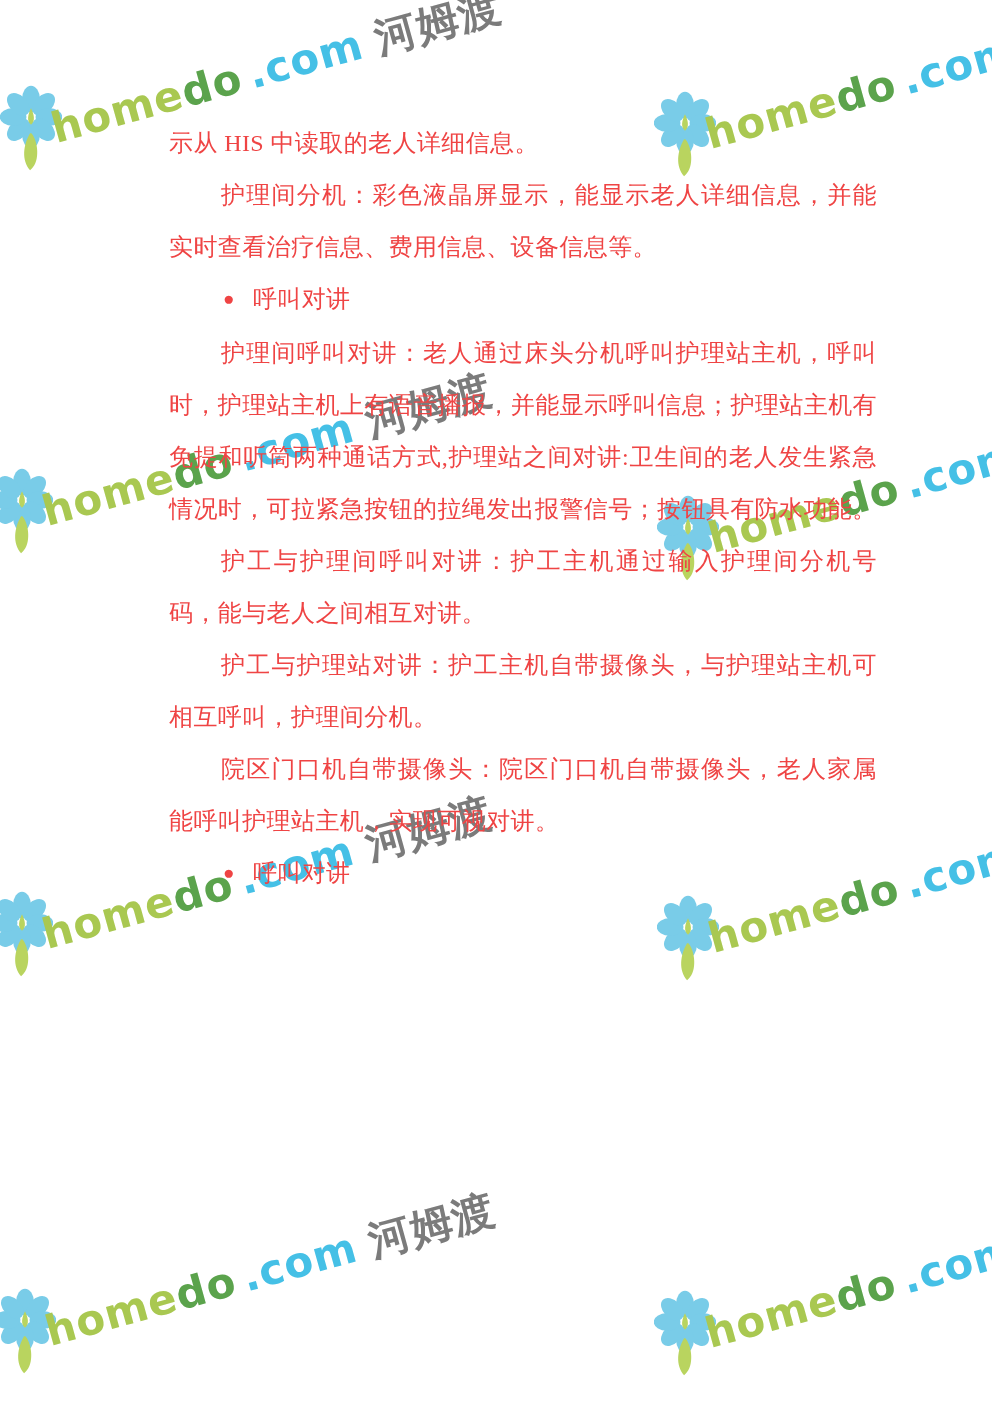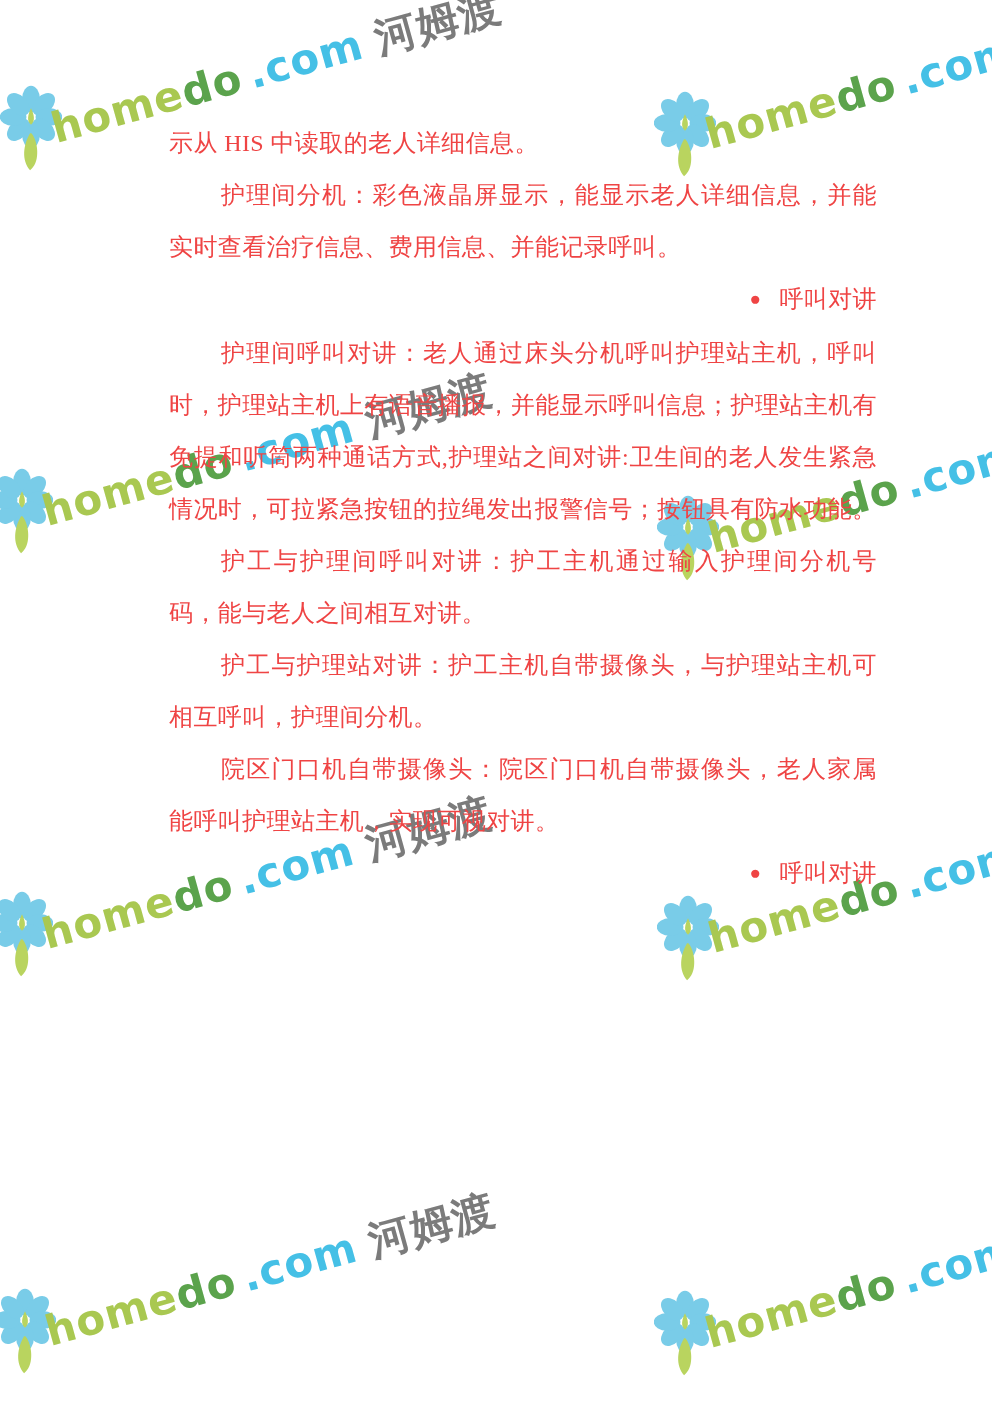--- a/index.html
+++ b/index.html
@@ -20,21 +20,21 @@
   }
   .wm-text span{display:inline-block}
 
   
   .doc{position:absolute;left:148px;top:117px;width:708px;z-index:1}
   .para{
     font-size:24px;line-height:52px;text-align:justify;
     letter-spacing:.4px;word-break:break-all;
   }
   .para.indent{text-indent:52px}
-  .para.bullet-line{text-indent:54px;text-align:right}
+  .para.bullet-line{text-indent:54px;text-align:left}
   .bullet-glyph{font-size:19px;margin-right:18px;position:relative;top:-2px}
 </style>
 </head>
 <body style="background: rgb(255, 255, 255);">
 
 <div class="page">
   <div class="wm-layer">
       <div class="wm" style="left: 0px; top: -18px;">
         <svg viewBox="0 0 64 92" width="62" height="89">
           <g fill="#79cce8">
@@ -167,21 +167,21 @@
             <ellipse cx="32" cy="14.5" rx="9.2" ry="13.8" transform="rotate(315 32 33)"></ellipse>
           </g>
           <path d="M32 24 C28.5 31 27.5 37.5 32 41 C36.5 37.5 35.5 31 32 24 Z" fill="#b9d45f"></path>
           <path d="M31 50 C24 62 22 78 31 88 C41 81 40 62 34 52 C33 50 32 49.5 31 50 Z" fill="#b9d45f"></path>
         </svg>
         <div class="wm-text"><span style="color: rgb(169, 200, 81);">home</span><span style="color: rgb(91, 163, 76);">do</span><span style="color: rgb(69, 192, 230); margin-left: 8px;">.com</span></div>
       </div>
     </div>
   <div class="doc" style="color: #ef4444; margin-left: 21px;">
       <p class="para plain">示从 HIS 中读取的老人详细信息。</p>
-      <p class="para indent">护理间分机：彩色液晶屏显示，能显示老人详细信息，并能实时查看治疗信息、费用信息、并能记录呼叫。</p>
+      <p class="para indent">护理间分机：彩色液晶屏显示，能显示老人详细信息，并能实时查看治疗信息、费用信息、设备信息等。</p>
       <p class="para bullet-line"><span class="bullet-glyph">●</span><span>呼叫对讲</span></p>
       <p class="para indent">护理间呼叫对讲：老人通过床头分机呼叫护理站主机，呼叫时，护理站主机上有语音播报，并能显示呼叫信息；护理站主机有免提和听筒两种通话方式,护理站之间对讲:卫生间的老人发生紧急情况时，可拉紧急按钮的拉绳发出报警信号；按钮具有防水功能。</p>
       <p class="para indent">护工与护理间呼叫对讲：护工主机通过输入护理间分机号码，能与老人之间相互对讲。</p>
       <p class="para indent">护工与护理站对讲：护工主机自带摄像头，与护理站主机可相互呼叫，护理间分机。</p>
       <p class="para indent">院区门口机自带摄像头：院区门口机自带摄像头，老人家属能呼叫护理站主机，实现可视对讲。</p>
       <p class="para bullet-line"><span class="bullet-glyph">●</span><span>呼叫对讲</span></p>
     </div>
 </div>
 
 </body></html>

